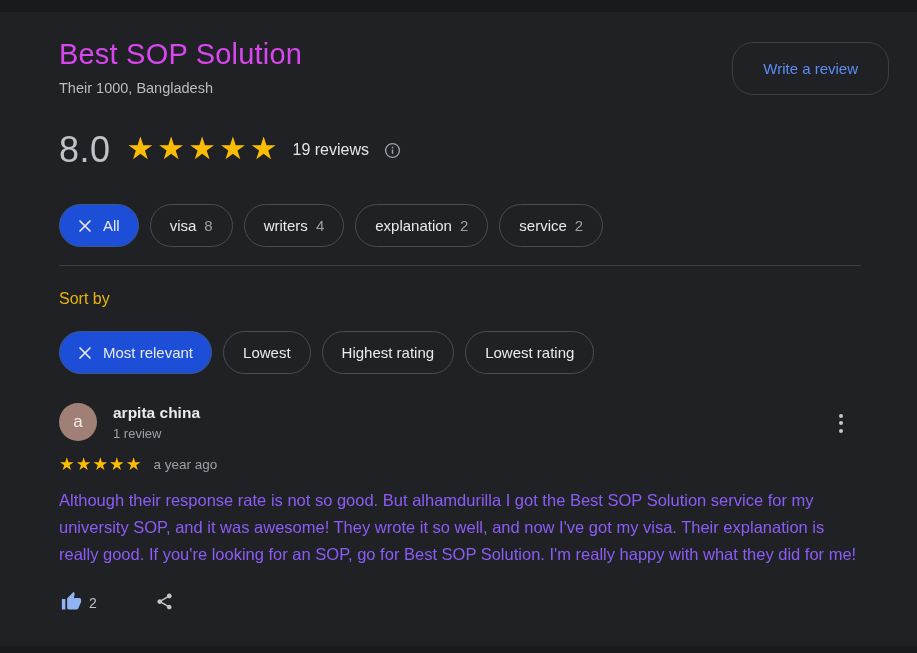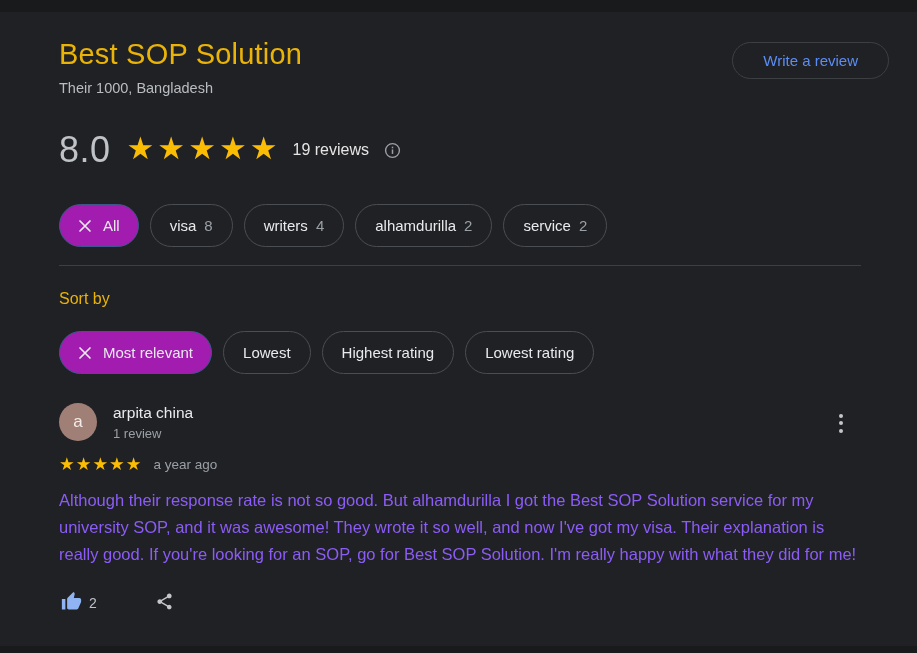--- a/index.html
+++ b/index.html
@@ -12,30 +12,30 @@
     position: relative;
   }
   .edge-strip { position: absolute; left: 0; width: 100%; background: #191a1b; }
   .edge-top { top: 0; height: 12px; }
   .edge-bottom { bottom: 0; height: 7px; }
 
   .panel { padding: 38px 28px 0 59px; }
 
   
   .header-row { display: flex; justify-content: space-between; align-items: flex-start; }
-  .biz-title { font-size: 29px; font-weight: 400; color: #eab308; letter-spacing: 0.2px; }
+  .biz-title { font-size: 29px; font-weight: 400; color: #d946ef; letter-spacing: 0.2px; }
   .biz-address { font-size: 14.5px; color: #b9bdc1; margin-top: 9px; }
   .write-review-btn {
     background: transparent;
     border: 1px solid #3c4043;
     border-radius: 21px;
     color: #5b8df5;
     font-size: 15px;
     font-family: inherit;
-    height: 37px;
+    height: 53px;
     padding: 0 30px;
     margin-top: 4px;
     cursor: pointer;
     display: flex; align-items: center; justify-content: center;
   }
 
   
   .rating-row { display: flex; align-items: center; margin-top: 33px; }
   .rating-value { font-size: 36px; color: #bfc3c7; letter-spacing: 0.5px; }
   .stars-big { font-size: 31px; color: #fbbc04; margin-left: 16px; letter-spacing: 3px; line-height: 1; padding-bottom: 4px; }
@@ -51,42 +51,42 @@
     border-radius: 22px;
     padding: 0 19px;
     font-size: 15px;
     color: #e8eaed;
     background: transparent;
     cursor: pointer;
     white-space: nowrap;
   }
   .chip .chip-count { color: #9aa0a6; margin-left: 8px; }
   .chip.selected {
-    background: #a21caf;
+    background: #1d4ed8;
     border-color: #3d5788;
     padding: 0 18px;
   }
   .chip.selected .x-wrap { display: flex; align-items: center; margin-right: 11px; }
 
   .divider { height: 1px; background: #3c4043; margin-top: 18px; margin-right: 28px; }
 
   .sort-title { font-size: 16px; color: #eab308; margin-top: 24px; }
   .sort-chips { margin-top: 23px; }
 
   
   .review { margin-top: 29px; }
   .review-header { display: flex; align-items: flex-start; position: relative; margin-right: 28px; }
   .avatar {
     width: 38px; height: 38px; border-radius: 50%;
     background: #a08076; color: #f3ebe8;
     display: flex; align-items: center; justify-content: center;
     font-size: 17px; flex-shrink: 0; cursor: pointer;
   }
   .author-block { margin-left: 16px; padding-top: 1px; }
-  .author-name { font-size: 15.5px; font-weight: normal; color: #e8eaed; cursor: pointer; }
+  .author-name { font-size: 15.5px; font-weight: bold; color: #e8eaed; cursor: pointer; }
   .author-meta { font-size: 13px; color: #9aa0a6; margin-top: 4px; }
   .kebab {
     position: absolute; right: 6px; top: 3px;
     width: 28px; height: 34px;
     display: flex; flex-direction: column; align-items: center; justify-content: center;
     gap: 3.5px; cursor: pointer;
   }
   .kebab .dot { width: 4px; height: 4px; border-radius: 50%; background: #c3c6ca; }
 
   .review-rating-row { display: flex; align-items: center; margin-top: 15px; }
@@ -145,21 +145,21 @@
     </div>
     <div class="chip">
       <span>visa</span>
       <span class="chip-count">8</span>
     </div>
     <div class="chip">
       <span>writers</span>
       <span class="chip-count">4</span>
     </div>
     <div class="chip">
-      <span>alhamdurilla</span>
+      <span>explanation</span>
       <span class="chip-count">2</span>
     </div>
     <div class="chip">
       <span>service</span>
       <span class="chip-count">2</span>
     </div>
   </div>
 
   <div class="divider"></div>
 

